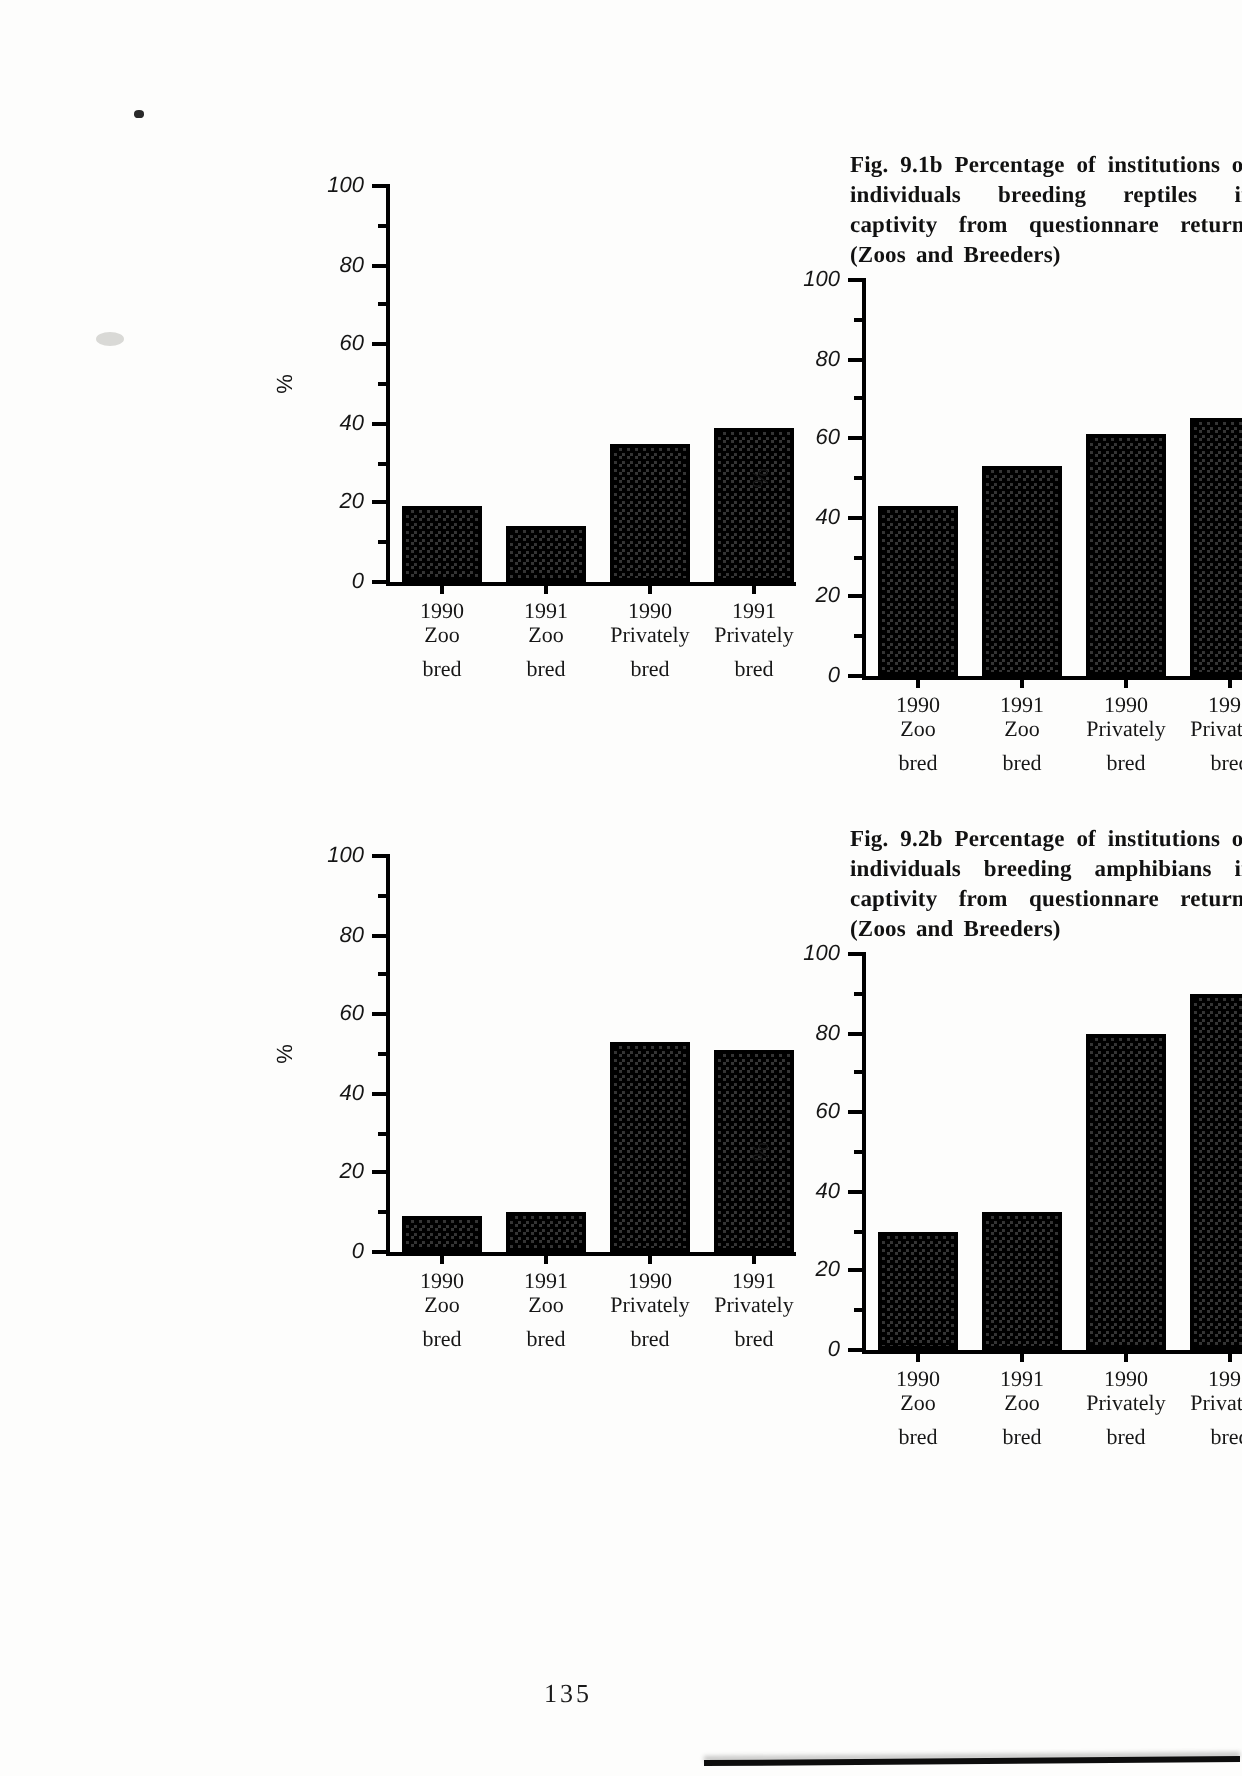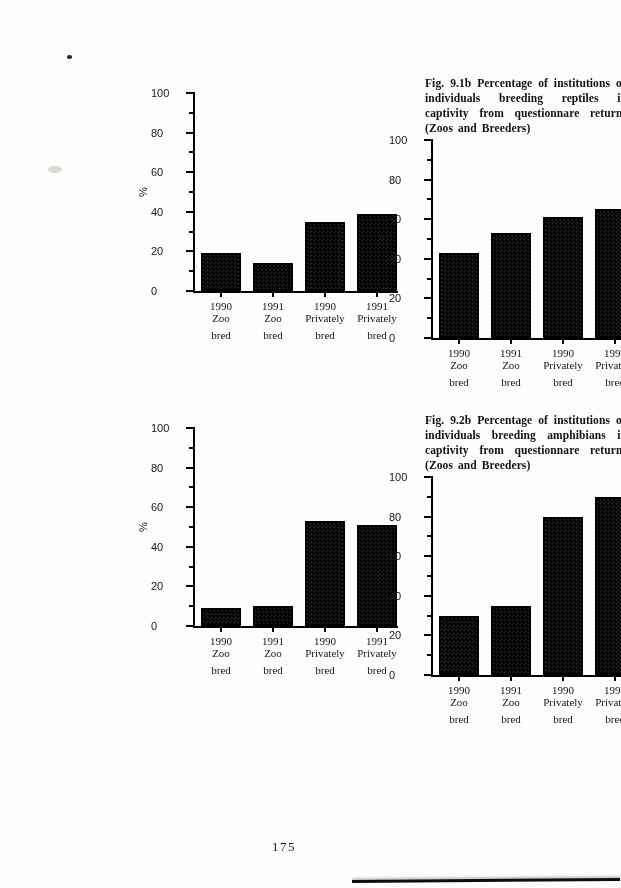--- a/index.html
+++ b/index.html
@@ -42,23 +42,23 @@
     position:relative;
     margin-left:43px;
     width:203px; height:198px;
     border-left:2px solid #000;
     border-bottom:2px solid #000;
   }
   .ytick { position:absolute; background:#000; height:2px; }
   .ytick.major { left:-9px;  width:9px; }
   .ytick.minor { left:-6px;  width:6px; }
   .yticklab {
-    position:absolute; left:-44px; width:31px; text-align:left;
+    position:absolute; left:-44px; width:31px; text-align:right;
     font-family:"Liberation Sans", sans-serif;
-    font-size:11px; line-height:13px; color:#161616;
+    font-size:11px; line-height:13px; color:#161616;font-style:italic;
   }
   .ylab {
     position:absolute; left:-57px; top:50%;
     transform:translateY(-50%) rotate(-90deg);
     font-family:"Liberation Sans", sans-serif;
     font-size:11px; color:#161616;
   }
   .bar {
     position:absolute; bottom:0;
     box-sizing:border-box;
@@ -298,16 +298,16 @@
         <div class="bar" style="left: 162px; width: 40px; height: 178.2px; background-color: rgb(53, 53, 53);"></div>
         <div class="xtick" style="left: 181px;"></div>
         <div class="xlab" style="left: 182px;">
           <div>1991</div>
           <div>Privately</div>
           <div class="line3">bred</div>
         </div>
       </div>
   </section>
 
-  <div class="page-number">175</div>
+  <div class="page-number">135</div>
   <div class="footer-rule"></div>
 
 </div>
 
 </body></html>

